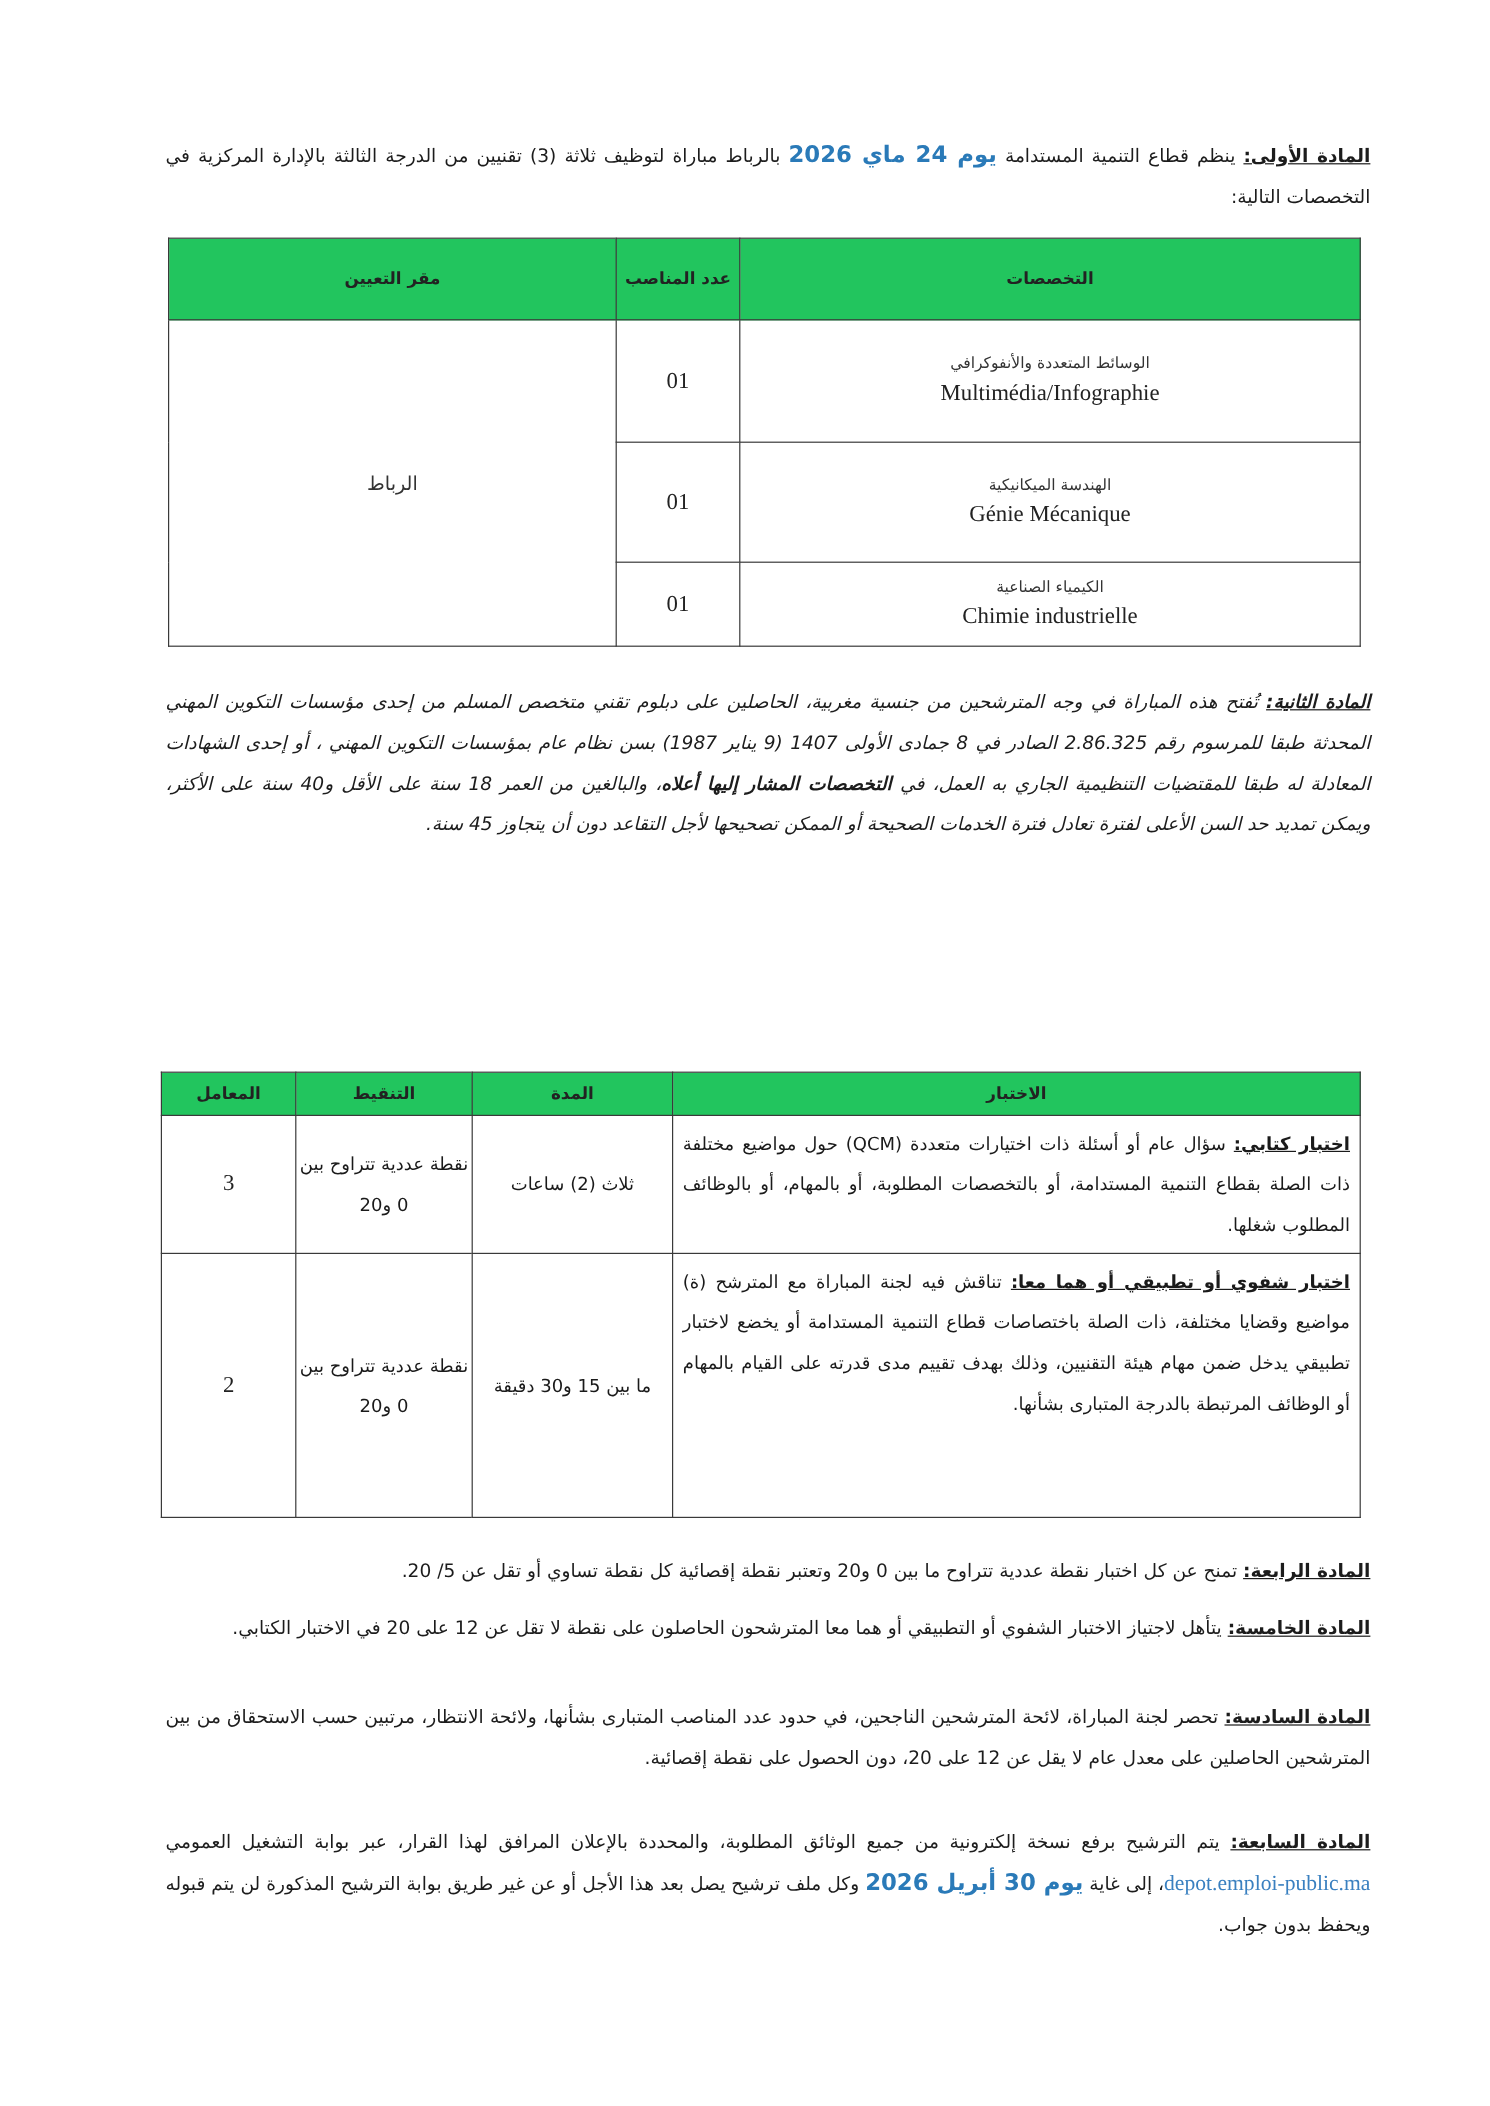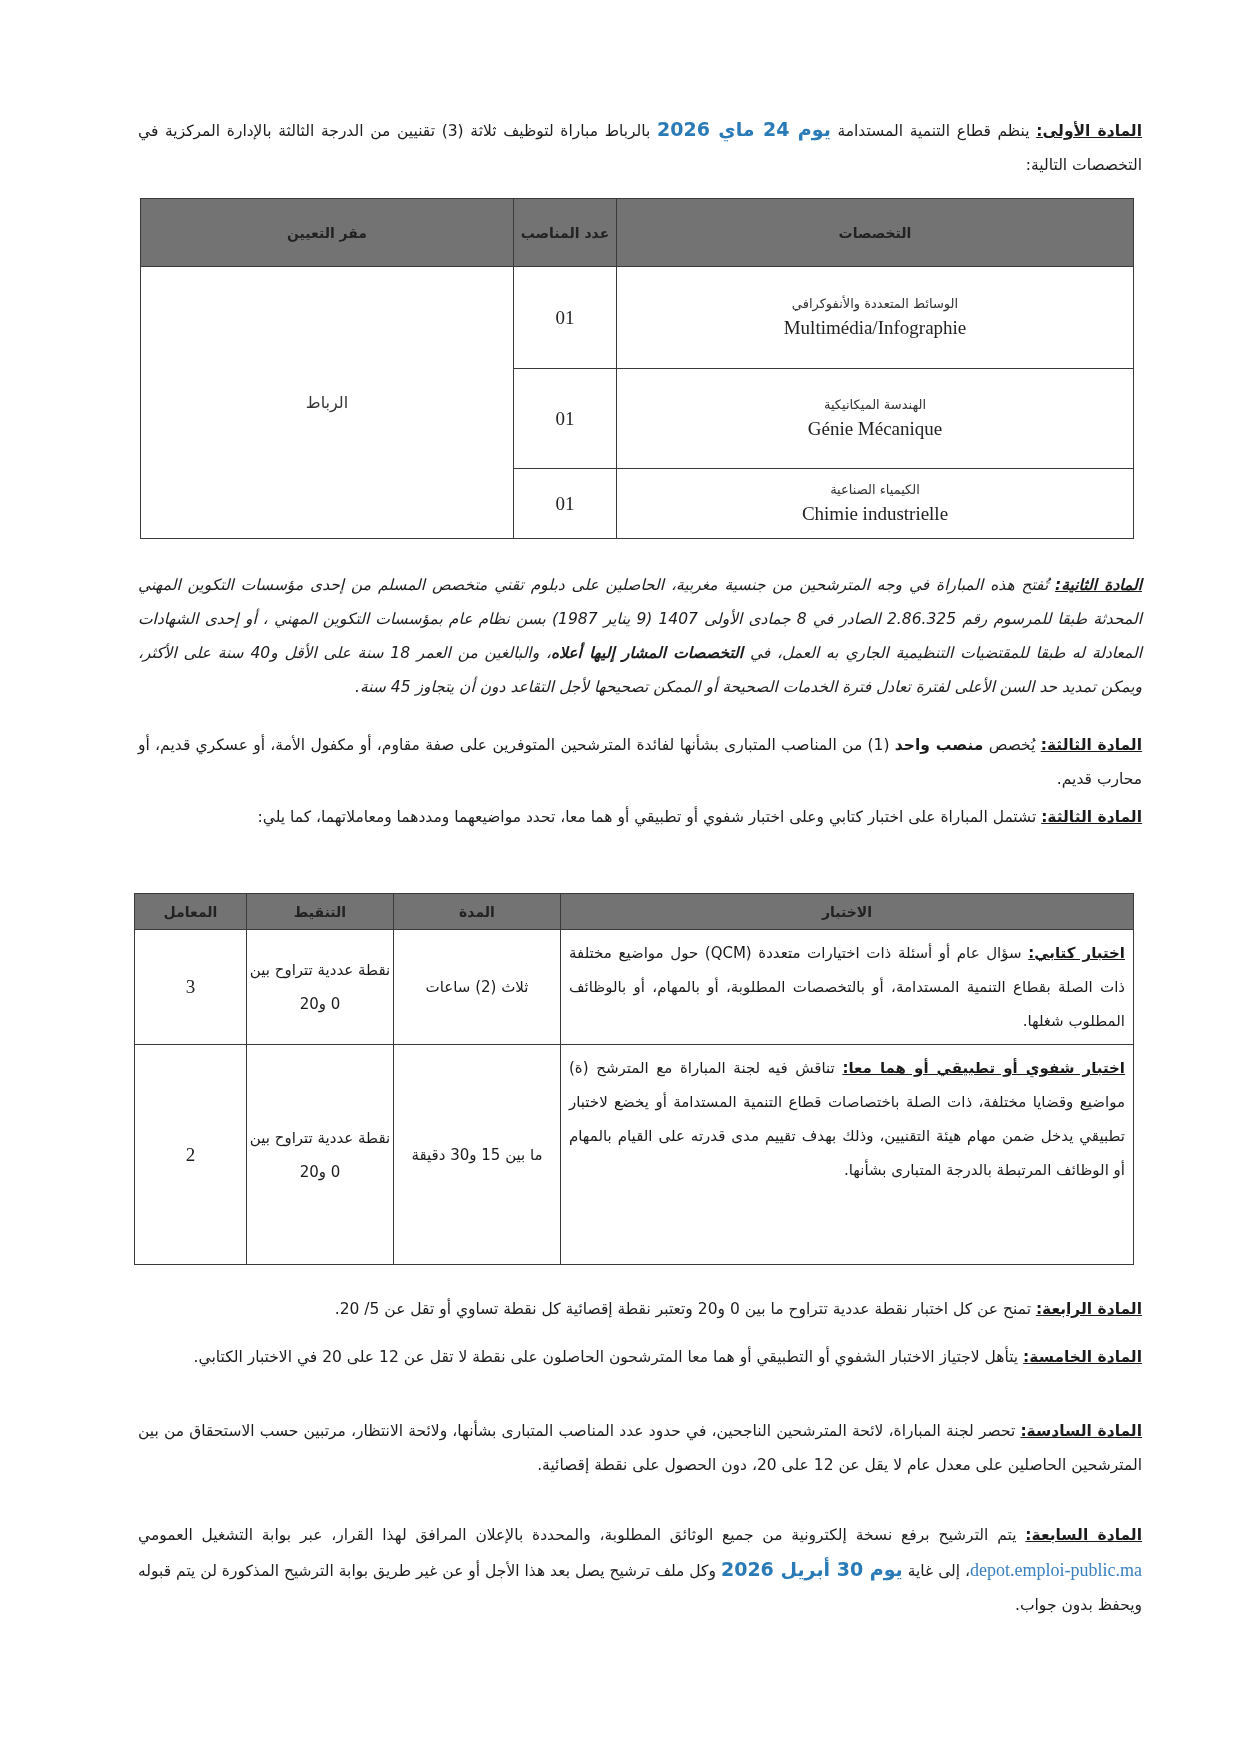--- a/index.html
+++ b/index.html
@@ -11,21 +11,21 @@
   .para {
     position: absolute; direction: rtl; text-align: justify;
     font-size: 15.5px; line-height: 34px; color: #1c1c1c;
   }
   .para .lbl { font-weight: bold; text-decoration: underline; }
   .blue { color: #2a7ab8; font-weight: bold; font-size: 19px; }
   .bold { font-weight: bold; }
   .link { font-family: "Liberation Serif", serif; color: #3a80c0; font-size: 18px; }
   table { border-collapse: collapse; position: absolute; direction: rtl; }
   td, th { border: 1.5px solid #3a3a3a; text-align: center; vertical-align: middle; }
-  th { background: #737373; font-weight: bold; font-size: 14px; color: #222; }
+  th { background: #22c55e; font-weight: bold; font-size: 14px; color: #222; }
   .ar-small { font-size: 13px; color: #333; display: block; margin-bottom: 6px; }
   .fr { font-family: "Liberation Serif", serif; font-size: 19px; color: #222; text-align: center; }
   .num { font-family: "Liberation Serif", serif; font-size: 19px; color: #222; }
   .cell-text { font-size: 15px; line-height: 34px; text-align: justify; padding: 6px 8px; direction: rtl; }
   .cell-mid { font-size: 15px; line-height: 34px; }
 </style>
 </head>
 <body>
 
 <div class="page">
@@ -63,27 +63,21 @@
       </td>
       <td class="num">01</td>
     </tr>
   </tbody>
     </table>
 
   <div class="para" style="left:118px; top:568px; width:1004px;font-style:italic;">
     <span class="lbl">المادة الثانية:</span><span> تُفتح هذه المباراة في وجه المترشحين من جنسية مغربية، الحاصلين على دبلوم تقني متخصص المسلم من إحدى مؤسسات التكوين المهني المحدثة طبقا للمرسوم رقم 2.86.325 الصادر في 8 جمادى الأولى 1407 (9 يناير 1987) بسن نظام عام بمؤسسات التكوين المهني ، أو إحدى الشهادات المعادلة له طبقا للمقتضيات التنظيمية الجاري به العمل، في </span><span class="bold">التخصصات المشار إليها أعلاه</span><span>، والبالغين من العمر 18 سنة على الأقل و40 سنة على الأكثر، ويمكن تمديد حد السن الأعلى لفترة تعادل فترة الخدمات الصحيحة أو الممكن تصحيحها لأجل التقاعد دون أن يتجاوز 45 سنة.</span>
   </div>
 
-  <div class="para" style="left:118px; top:728px; width:1004px;">
-    <span class="lbl">المادة الثالثة:</span><span> يُخصص </span><span class="bold">منصب واحد</span><span> (1) من المناصب المتبارى بشأنها لفائدة المترشحين المتوفرين على صفة مقاوم، أو مكفول الأمة، أو عسكري قديم، أو محارب قديم.</span>
-  </div>
 
-  <div class="para" style="left:118px; top:800px; width:1004px;">
-    <span class="lbl">المادة الثالثة:</span><span> تشتمل المباراة على اختبار كتابي وعلى اختبار شفوي أو تطبيقي أو هما معا، تحدد مواضيعهما ومددهما ومعاملاتهما، كما يلي:</span>
-  </div>
 
   <table style="left:114px; top:893px; width:1000px;">
     <tbody>
         <tr style="height:36px;">
       <th style="width:570px;">الاختبار</th>
       <th style="width:164px;">المدة</th>
       <th style="width:144px;">التنقيط</th>
       <th>المعامل</th>
     </tr>
     <tr style="height:112px;">

